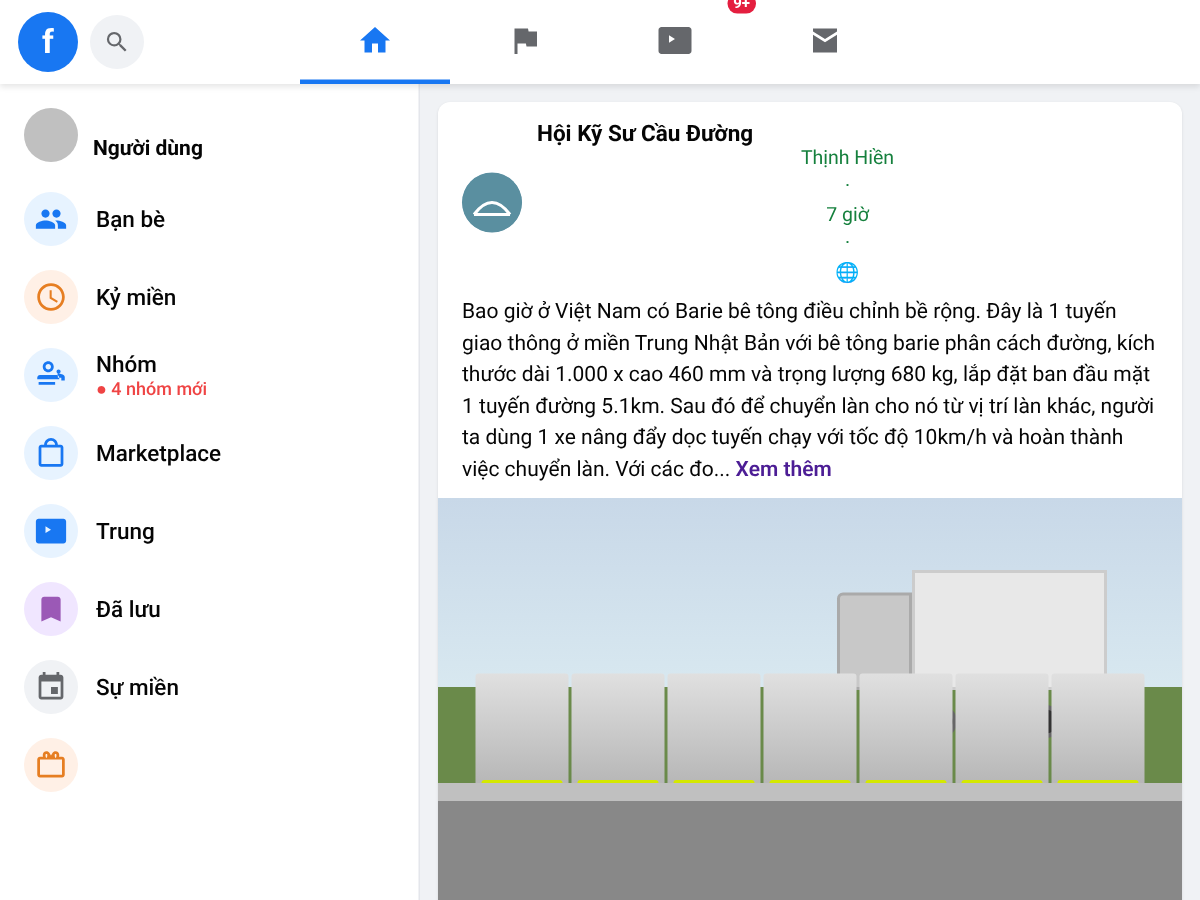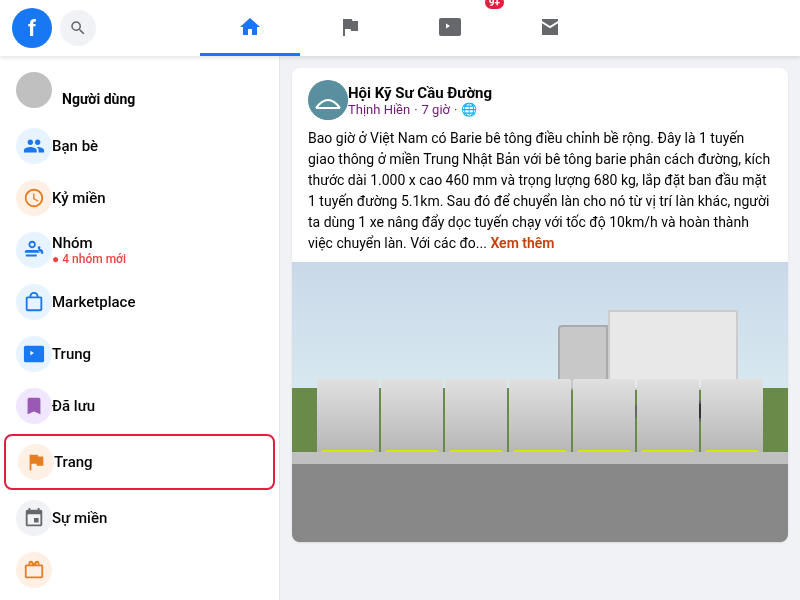--- a/index.html
+++ b/index.html
@@ -138,20 +138,21 @@
     .user-name {
       font-size: 14px;
       font-weight: 700;
       color: #050505;
       margin-top: 17px;
     }
 
     .sidebar-item {
       display: flex;
       align-items: center;
+      gap: 12px;
       padding: 8px 12px;
       cursor: pointer;
       border-radius: 8px;
       margin: 0 4px;
       position: relative;
     }
     .sidebar-icon {
       width: 36px;
       height: 36px;
       border-radius: 50%;
@@ -196,20 +197,21 @@
     
     .post-card {
       background: #fff;
       border-radius: 8px;
       box-shadow: 0 1px 2px rgba(0,0,0,0.1);
       overflow: hidden;
     }
     .post-header {
       display: flex;
       align-items: center;
+      gap: 10px;
       padding: 12px 16px 8px;
       justify-content: space-between;
     }
     .post-avatar {
       width: 40px;
       height: 40px;
       border-radius: 50%;
       background: #c0c0c0;
       overflow: hidden;
       flex-shrink: 0;
@@ -217,33 +219,34 @@
     .post-meta {
       flex: 1;
     }
     .post-author {
       font-size: 15px;
       font-weight: 700;
       color: #050505;
     }
     .post-subtitle {
       font-size: 13px;
-      color: #701a75;
+      color: #15803d;
       display: flex;
       align-items: center;
       gap: 4px;
+      flex-direction: column;
     }
     .post-body {
       padding: 0 16px 8px;
       font-size: 14px;
       color: #050505;
       line-height: 1.5;
     }
     .post-body .see-more {
-      color: #c2410c;
+      color: #4c1d95;
       cursor: pointer;
       font-weight: 600;
     }
     .post-image {
       width: 100%;
       height: 280px;
       background: linear-gradient(135deg, #87ceeb 0%, #87ceeb 40%, #d3d3d3 40%, #d3d3d3 100%);
       position: relative;
       overflow: hidden;
     }
@@ -471,30 +474,20 @@
       <div class="sidebar-icon icon-saved">
         <svg viewBox="0 0 24 24" width="22" height="22" fill="#9b59b6">
           <path d="M17 3H7c-1.1 0-1.99.9-1.99 2L5 21l7-3 7 3V5c0-1.1-.9-2-2-2z"></path>
         </svg>
       </div>
       <div class="item-text">
         <div class="item-label">Đã lưu</div>
       </div>
     </div>
 
-    <div class="sidebar-item highlight-red" style="background:#fff; margin:2px 4px;">
-      <div class="sidebar-icon icon-pages" style="background:#fff0e6;">
-        <svg viewBox="0 0 24 24" width="22" height="22" fill="#e67e22">
-          <path d="M14.4 6L14 4H5v17h2v-7h5.6l.4 2h7V6z"></path>
-        </svg>
-      </div>
-      <div class="item-text">
-        <div class="item-label">Trang</div>
-      </div>
-    </div>
 
     <div class="sidebar-item">
       <div class="sidebar-icon icon-events">
         <svg viewBox="0 0 24 24" width="22" height="22" fill="#65676b">
           <path d="M17 12h-5v5h5v-5zM16 1v2H8V1H6v2H5c-1.11 0-1.99.9-1.99 2L3 19c0 1.1.89 2 2 2h14c1.1 0 2-.9 2-2V5c0-1.1-.9-2-2-2h-1V1h-2zm3 18H5V8h14v11z"></path>
         </svg>
       </div>
       <div class="item-text">
         <div class="item-label">Sự miền</div>
       </div>

